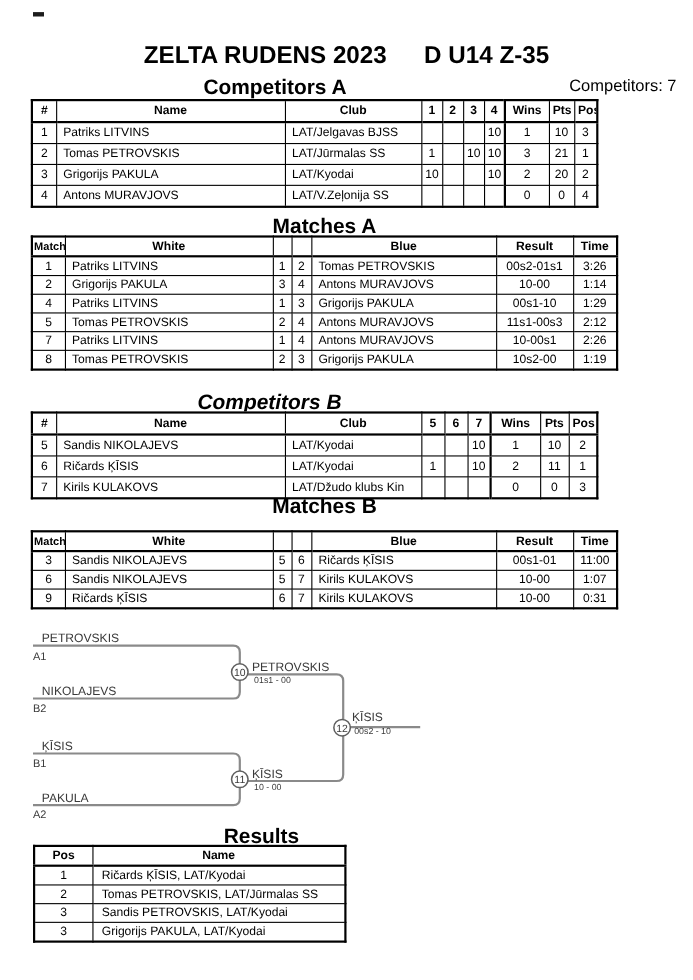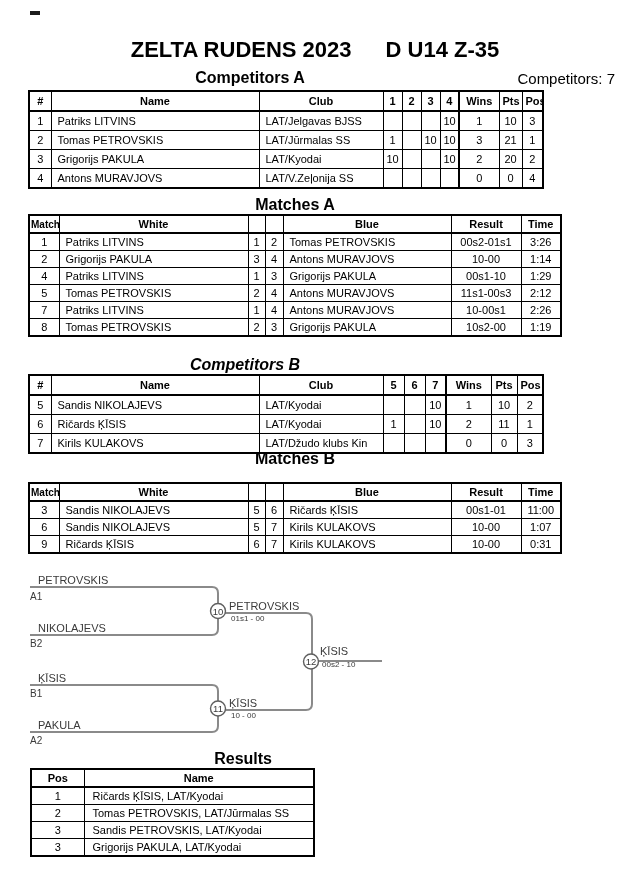--- a/index.html
+++ b/index.html
@@ -9,21 +9,21 @@
   .artifact { position:absolute; left:30px; top:11px; width:10px; height:4px; background:#1c1c1c; }
 
   .main-title { position:absolute; top:37px; left:0; width:630px; display:flex;
                 justify-content:center; align-items:baseline; font-weight:bold; font-size:22px;
                 white-space:nowrap; }
   .main-title .gap-sm { margin-left:15px; }
   .main-title .gap-lg { margin-left:34px; }
 
   .competitors-count { position:absolute; top:70px; right:15px; font-size:15px; }
 
-  .section-title { position:absolute; font-size:16px; font-weight:bold; text-align:center; }
+  .section-title { position:absolute; font-size:19px; font-weight:bold; text-align:center; }
   .st-comp-a  { top:69px;  left:150px; width:200px; }
   .st-match-a { top:196px; left:145px; width:300px; }
   .st-comp-b  { top:356px; left:145px; width:200px;font-style:italic; }
   .st-match-b { top:450px; left:145px; width:300px; }
   .st-results { top:750px; left:72px;  width:200px;text-align:right; }
 
   table { position:absolute; border-collapse:collapse; table-layout:fixed; background:#fff;
           font-size:11px; border:2px solid #000; }
   th, td { border:1px solid #000; padding:0 3px; text-align:center; vertical-align:middle;
            white-space:nowrap; overflow:hidden; }

